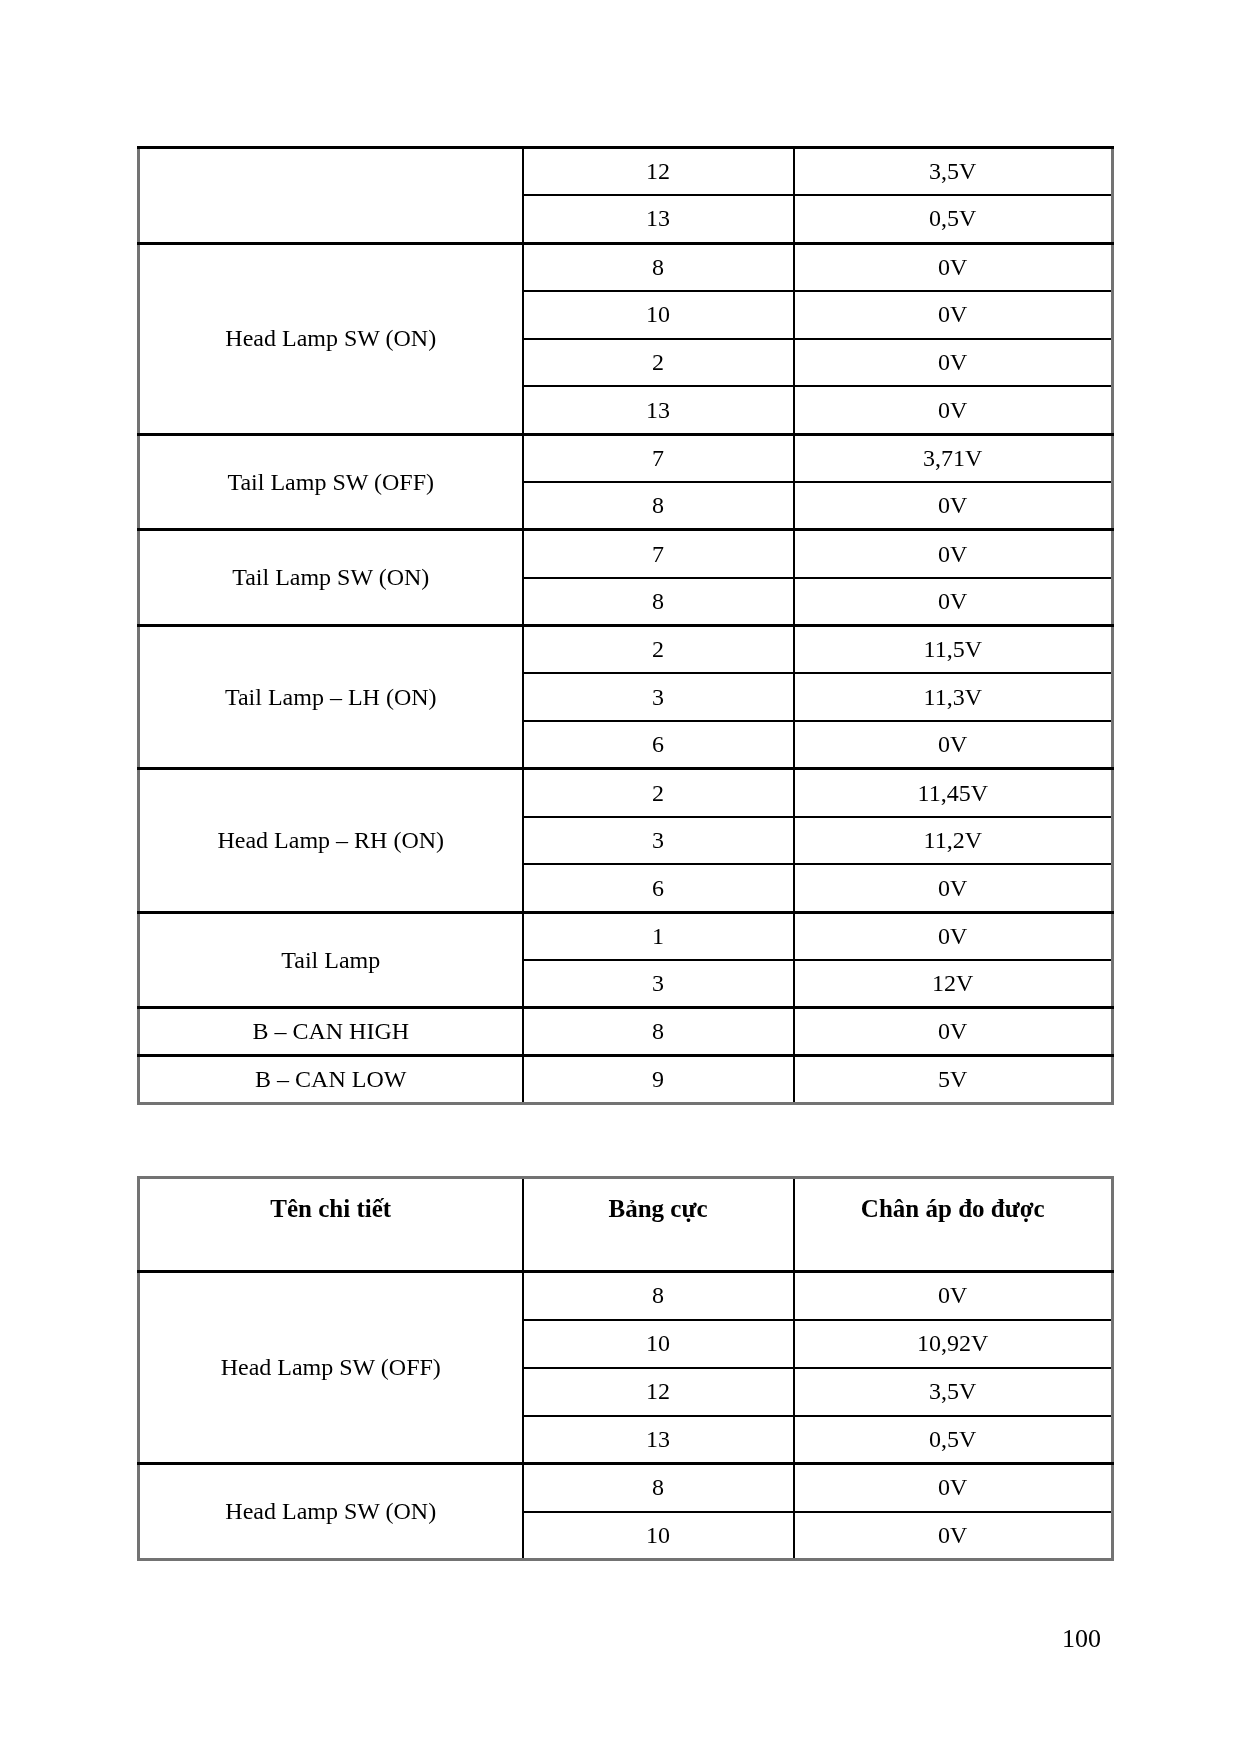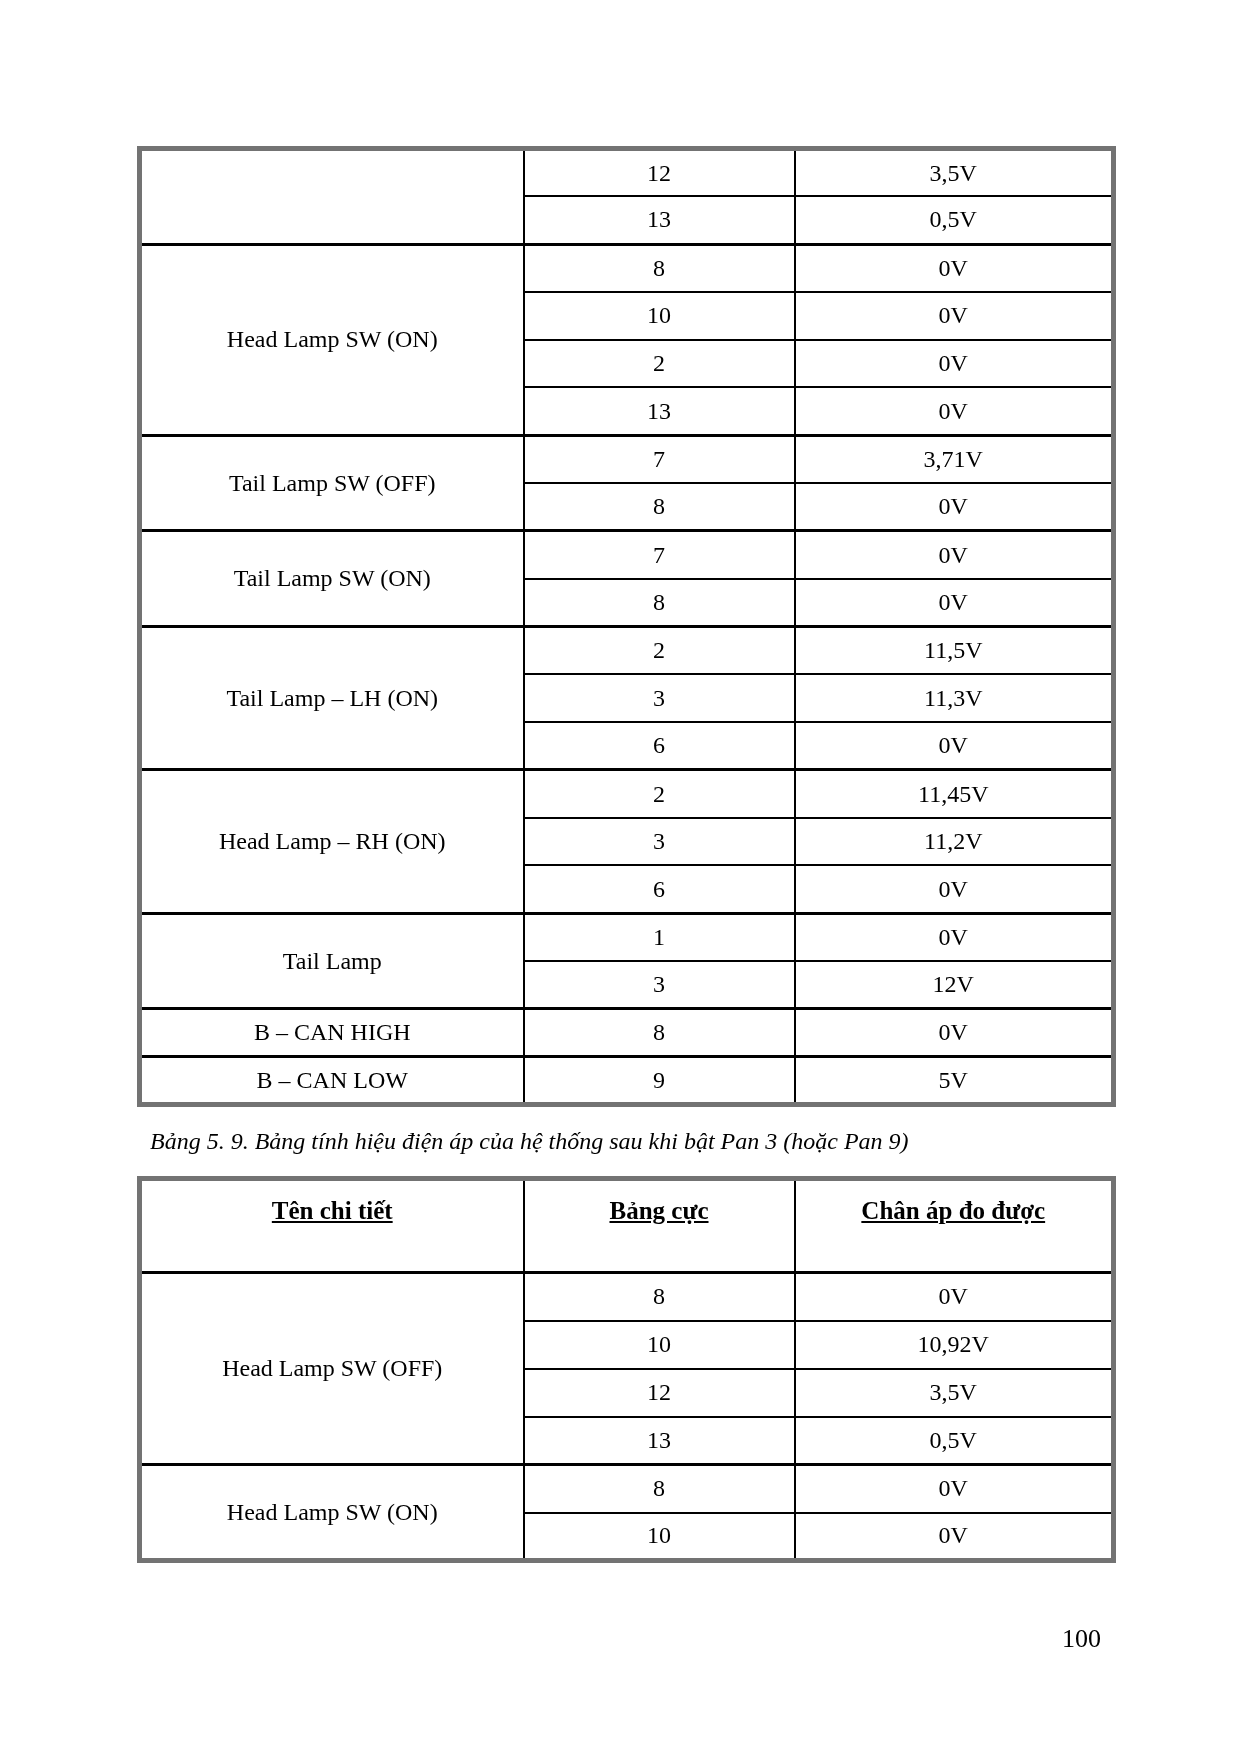--- a/index.html
+++ b/index.html
@@ -13,40 +13,39 @@
   .page {
     position: absolute; inset: 0;
     background: #ffffff;
   }
   table.vtable {
     position: absolute;
     left: 137px;
     width: 974px;
     border-collapse: collapse;
     table-layout: fixed;
-    border: 5px solid #737373;
+    border: 3px solid #737373;
     font-size: 24px;
   }
   table.vtable td, table.vtable th {
     border: 2px solid #000;
     text-align: center;
     vertical-align: middle;
     overflow: hidden;
   }
   #table1 { top: 146px; }
   #table1 tr { height: 47.8px; }
   #table2 { top: 1176px; }
   #table2 thead tr { height: 94px; }
   #table2 tbody tr { height: 48px; }
   #table2 th {
     font-weight: bold;
     vertical-align: top;
     padding-top: 16px;
     font-size: 25px;
-    text-decoration: underline;
   }
   tr.group-start td { border-top: 3px solid #000; }
   td.label-cell { vertical-align: middle; margin-left: 24px; }
   .caption {
     position: absolute;
     left: 150px;
     top: 1126px;
     width: 960px;
     font-style: italic;
     font-size: 24px;
@@ -159,21 +158,20 @@
           <td>0V</td>
         </tr>
         <tr class="group-start">
           <td rowspan="1" class="label-cell">B – CAN LOW</td>
           <td>9</td>
           <td>5V</td>
         </tr>
       </tbody>
   </table>
 
-  <p class="caption">Bảng 5. 9. Bảng tính hiệu điện áp của hệ thống sau khi bật Pan 3 (hoặc Pan 9)</p>
 
   <table class="vtable" id="table2">
     <colgroup>
       <col style="width:384px">
       <col style="width:271px">
       <col style="width:319px">
     </colgroup>
     <thead>
       <tr>
         <th>Tên chi tiết</th>

